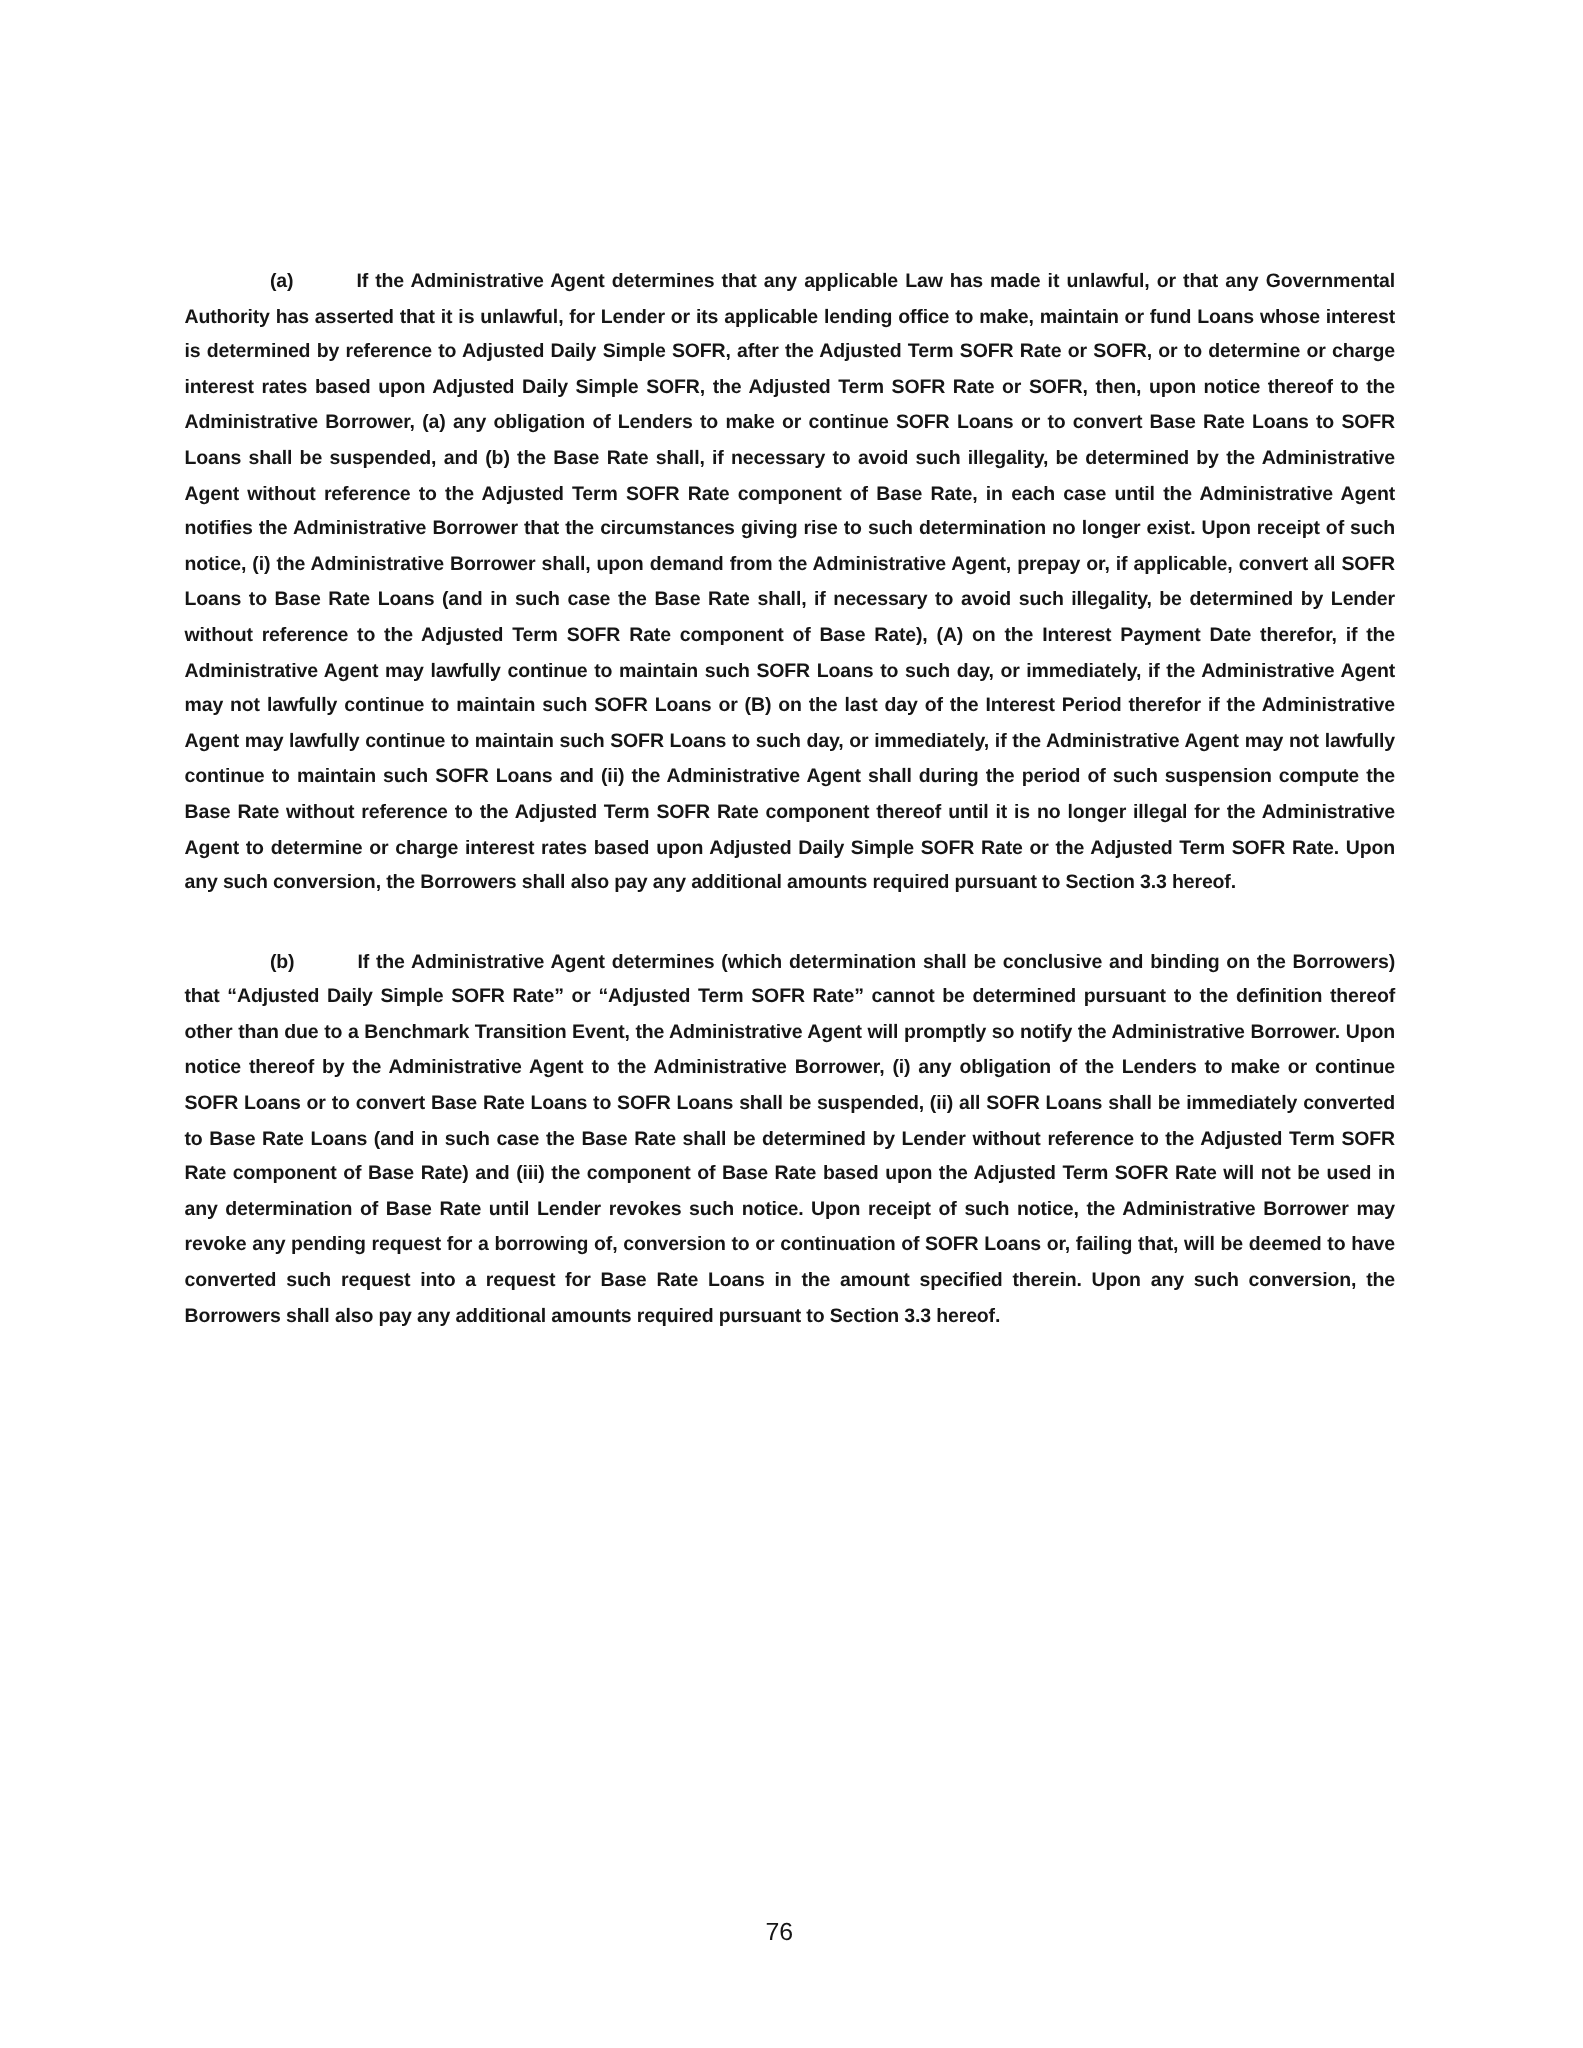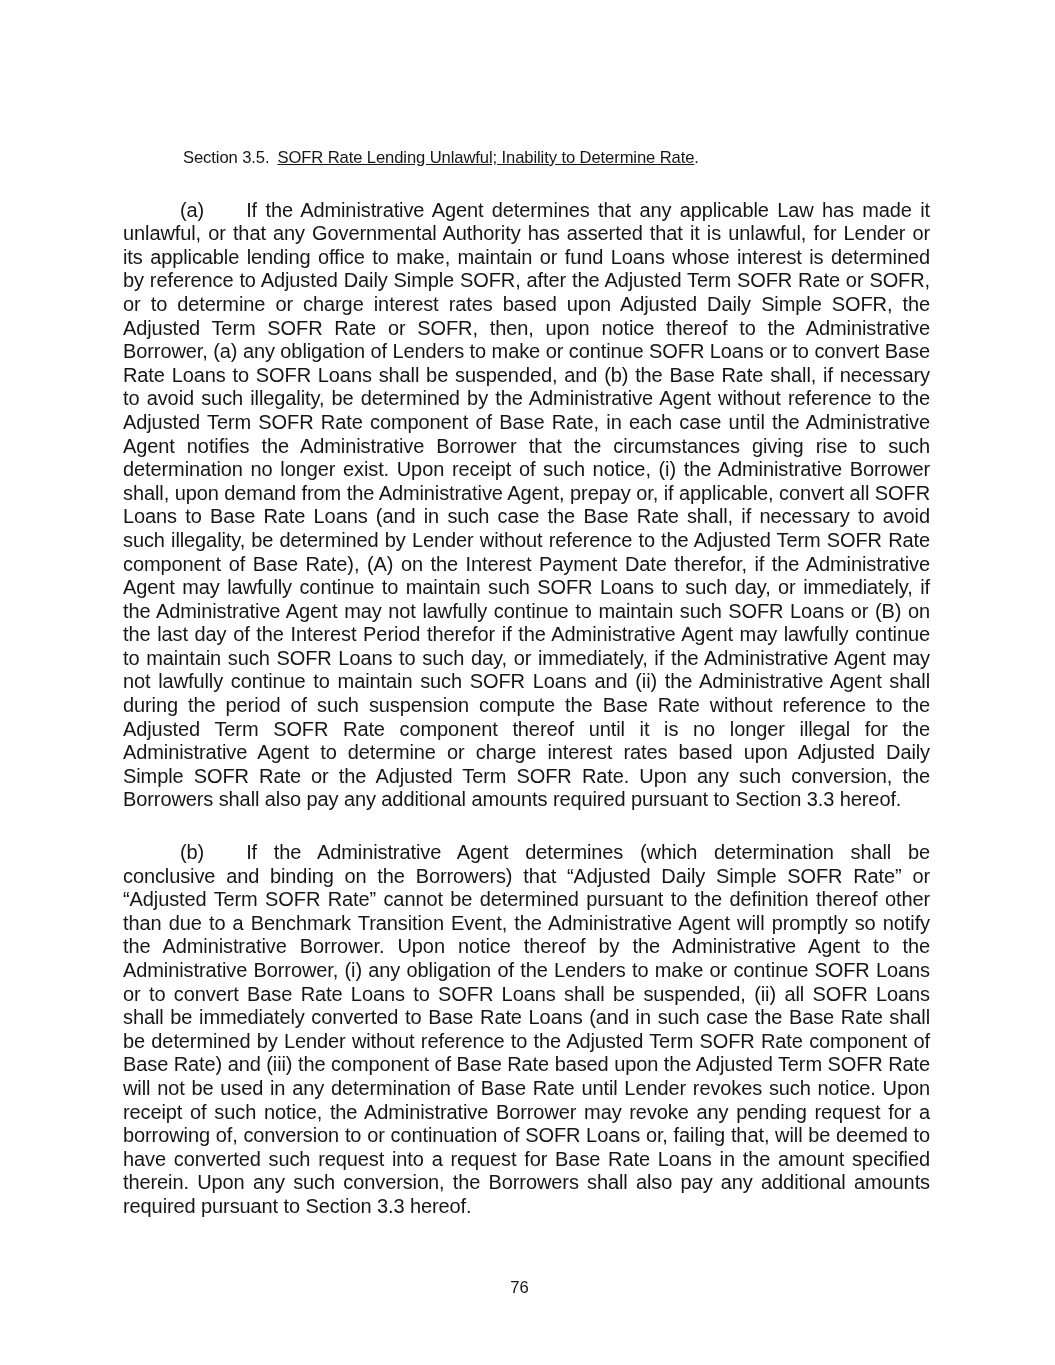--- a/index.html
+++ b/index.html
@@ -33,25 +33,26 @@
   }
   .heading .hsp {
     display: inline-block;
     width: 8px;
   }
   .underline {
     text-decoration: underline;
   }
   .para {
     margin: 29px 0 0 0;
-    font-size: 20px;
+    font-size: 13px;
     line-height: 23.6px;
     text-align: justify;
     text-indent: 57px;
     letter-spacing: -0.1px;
+    font-weight: bold;
   }
   .tab {
     display: inline-block;
     width: 42px;
   }
   .pageno {
     position: absolute;
     left: 0;
     right: 16px;
     top: 1276px;
@@ -60,21 +61,20 @@
     line-height: 23.6px;
     letter-spacing: -0.1px;
   }
 </style>
 </head>
 <body>
 
 <div class="page">
   <div class="content">
 
-    <h2 class="heading"><span>Section 3.5.</span><span class="hsp"></span><span class="underline">SOFR Rate Lending Unlawful; Inability to Determine Rate</span><span>.</span></h2>
 
     <p class="para"><span class="plabel">(a)</span><span class="tab"></span><span>If the Administrative Agent determines that any applicable Law has made it unlawful, or that any Governmental Authority has asserted that it is unlawful, for Lender or its applicable lending office to make, maintain or fund Loans whose interest is determined by reference to Adjusted Daily Simple SOFR, after the Adjusted Term SOFR Rate or SOFR, or to determine or charge interest rates based upon Adjusted Daily Simple SOFR, the Adjusted Term SOFR Rate or SOFR, then, upon notice thereof to the Administrative Borrower, (a) any obligation of Lenders to make or continue SOFR Loans or to convert Base Rate Loans to SOFR Loans shall be suspended, and (b) the Base Rate shall, if necessary to avoid such illegality, be determined by the Administrative Agent without reference to the Adjusted Term SOFR Rate component of Base Rate, in each case until the Administrative Agent notifies the Administrative Borrower that the circumstances giving rise to such determination no longer exist.  Upon receipt of such notice, (i) the Administrative Borrower shall, upon demand from the Administrative Agent, prepay or, if applicable, convert all SOFR Loans to Base Rate Loans (and in such case the Base Rate shall, if necessary to avoid such illegality, be determined by Lender without reference to the Adjusted Term SOFR Rate component of Base Rate), (A) on the Interest Payment Date therefor, if the Administrative Agent may lawfully continue to maintain such SOFR Loans to such day, or immediately, if the Administrative Agent may not lawfully continue to maintain such SOFR Loans or (B) on the last day of the Interest Period therefor if the Administrative Agent may lawfully continue to maintain such SOFR Loans to such day, or immediately, if the Administrative Agent may not lawfully continue to maintain such SOFR Loans and (ii) the Administrative Agent shall during the period of such suspension compute the Base Rate without reference to the Adjusted Term SOFR Rate component thereof until it is no longer illegal for the Administrative Agent to determine or charge interest rates based upon Adjusted Daily Simple SOFR Rate or the Adjusted Term SOFR Rate.  Upon any such conversion, the Borrowers shall also pay any additional amounts required pursuant to Section 3.3 hereof.</span></p>
 
     <p class="para"><span class="plabel">(b)</span><span class="tab"></span><span>If the Administrative Agent determines (which determination shall be conclusive and binding on the Borrowers) that “Adjusted Daily Simple SOFR Rate” or “Adjusted Term SOFR Rate” cannot be determined pursuant to the definition thereof other than due to a Benchmark Transition Event, the Administrative Agent will promptly so notify the Administrative Borrower.  Upon notice thereof by the Administrative Agent to the Administrative Borrower, (i) any obligation of the Lenders to make or continue SOFR Loans or to convert Base Rate Loans to SOFR Loans shall be suspended, (ii) all SOFR Loans shall be immediately converted to Base Rate Loans (and in such case the Base Rate shall be determined by Lender without reference to the Adjusted Term SOFR Rate component of Base Rate) and (iii) the component of Base Rate based upon the Adjusted Term SOFR Rate will not be used in any determination of Base Rate until Lender revokes such notice.  Upon receipt of such notice, the Administrative Borrower may revoke any pending request for a borrowing of, conversion to or continuation of SOFR Loans or, failing that, will be deemed to have converted such request into a request for Base Rate Loans in the amount specified therein.  Upon any such conversion, the Borrowers shall also pay any additional amounts required pursuant to Section 3.3 hereof.</span></p>
 
   </div>
 
   <div class="pageno">76</div>
 </div>
 

